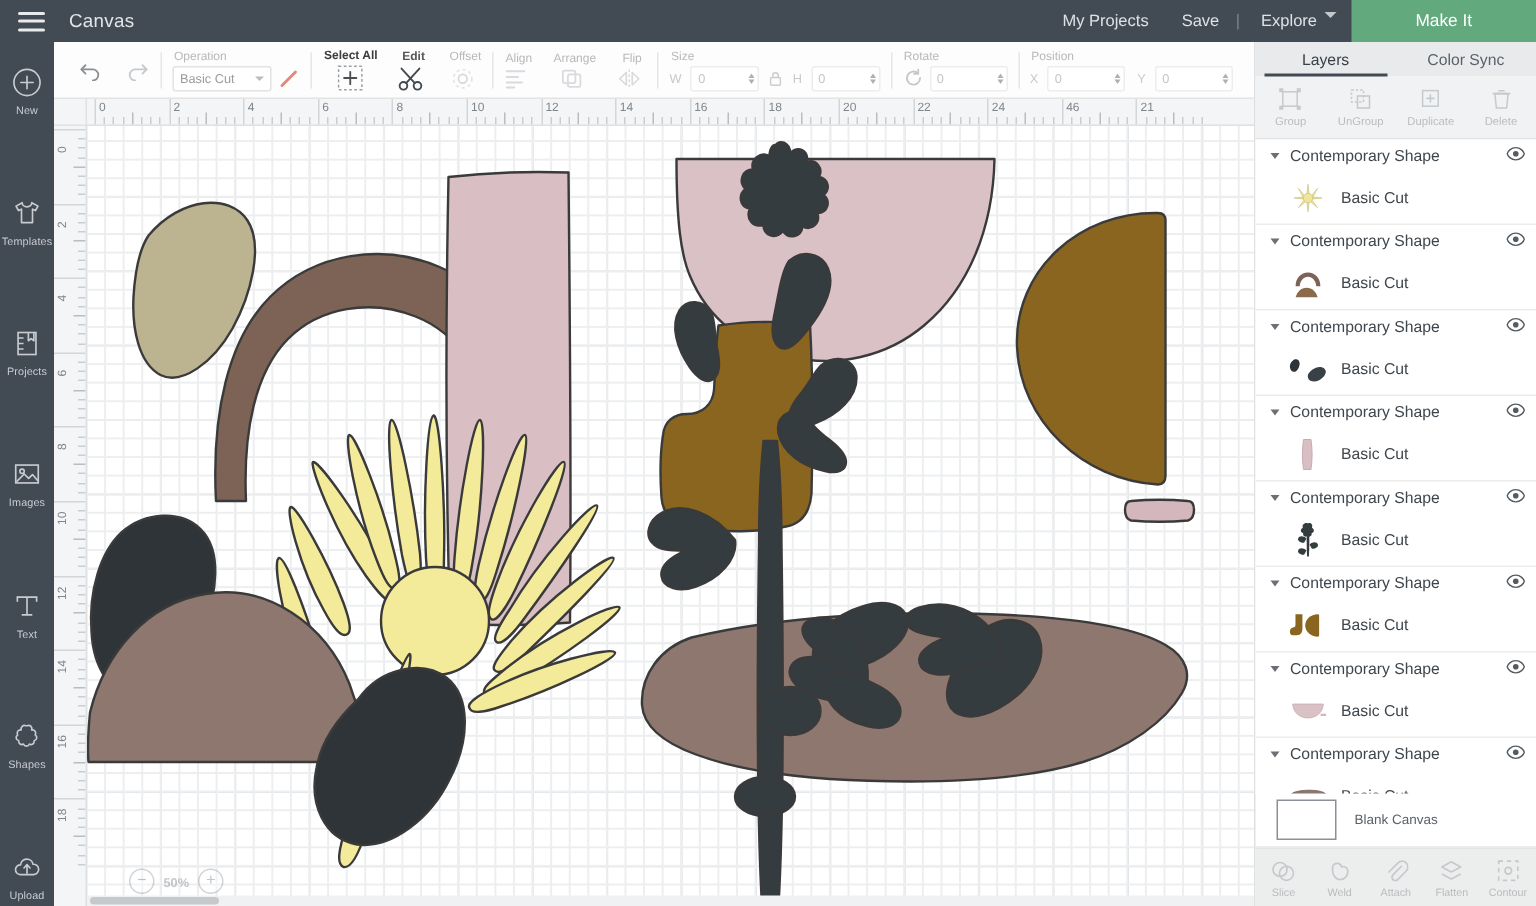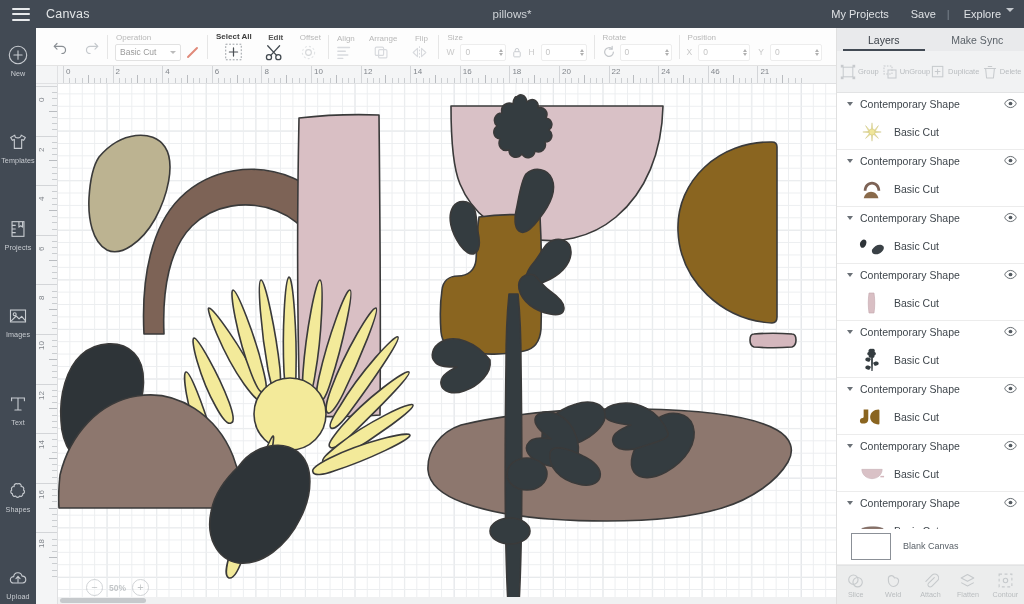--- a/index.html
+++ b/index.html
@@ -109,21 +109,21 @@
   
   .panel { position:absolute; top:28px; right:0; width:188px; height:576px; background:#fff;
     border-left:1px solid #e0e0e0; display:flex; flex-direction:column; }
   .ptabs { height:23px; display:flex; background:#e9eaec; flex:0 0 auto; }
   .ptab { flex:1; display:flex; align-items:center; justify-content:center;
     font-size:10.5px; color:#5b6269; cursor:pointer; position:relative; }
   .ptab.active { color:#3b4148; }
   .ptab.active:after { content:''; position:absolute; bottom:0; left:6px; right:6px; height:2px; background:#424a54; }
   .pacts { height:42px; background:#f1f2f3; display:flex; flex:0 0 auto;
     border-bottom:1px solid #e2e3e4; }
-  .pact { flex:1; display:flex; flex-direction:row; align-items:center;
+  .pact { flex:1; display:flex; flex-direction:column; align-items:center;
     justify-content:center; gap:2px; cursor:pointer; opacity:.42; }
   .pact span { font-size:7.5px; color:#6b7278; }
   .layers { flex:1 1 auto; overflow:hidden; background:#fff; }
   .lgroup { border-bottom:1px solid #ececec; }
   .lhead { height:22px; display:flex; align-items:center; padding:0 7px 0 10px; cursor:pointer; }
   .lcaret { width:0;height:0;border-left:3.5px solid transparent;border-right:3.5px solid transparent;border-top:4.5px solid #6a7076; margin-right:7px; }
   .lname { font-size:10.5px; color:#3f464c; flex:1; white-space:nowrap; }
   .eye { cursor:pointer; }
   .lrow { height:34px; display:flex; align-items:center; padding-left:20px; cursor:pointer; }
   .lthumb { width:30px; height:26px; display:flex; align-items:center; justify-content:center; flex:0 0 auto; }
@@ -140,29 +140,29 @@
 
 <div class="app">
 
   <div class="topbar">
     <div class="hamburger">
         <i></i>
         <i></i>
         <i></i>
       </div>
     <div class="canvas-label">Canvas</div>
-    <div class="proj-title">pillows*</div>
     <div class="top-right">
       <div class="top-link">My Projects</div>
       <div class="top-link">Save</div>
       <div class="top-sep">|</div>
       <div class="explore-wrap">
         <span class="top-link" style="padding:0">Explore</span>
         <span class="caret-dn"></span>
       </div>
+      <div class="makeit">Make It</div>
     </div>
   </div>
 
   <div class="rail">
     <div class="rail-item">
       <svg width="22" height="22" viewBox="0 0 24 24">
         <circle cx="12" cy="12" r="9.5" fill="none" stroke="#c8ccd1" stroke-width="1.2"></circle>
         <path d="M12 7.5v9M7.5 12h9" stroke="#c8ccd1" stroke-width="1.2" stroke-linecap="round"></path>
       </svg>
       <span class="rail-lbl">New</span>
@@ -674,21 +674,21 @@
       </div>
     </div>
     <div class="hscroll">
       <div class="thumb"></div>
     </div>
   </div>
 
   <div class="panel">
     <div class="ptabs" id="ptabs">
         <div class="ptab active">Layers</div>
-        <div class="ptab">Make Sync</div>
+        <div class="ptab">Color Sync</div>
       </div>
 
     <div class="pacts">
       <div class="pact">
         <svg width="16" height="16" viewBox="0 0 20 20">
           <rect x="4" y="4" width="12" height="12" fill="none" stroke="#8e959b" stroke-width="1.3"></rect>
           <g fill="#8e959b">
               <rect x="1" y="1" width="3.4" height="3.4"></rect>
               <rect x="15.6" y="1" width="3.4" height="3.4"></rect>
           <rect x="1" y="15.6" width="3.4" height="3.4"></rect>

